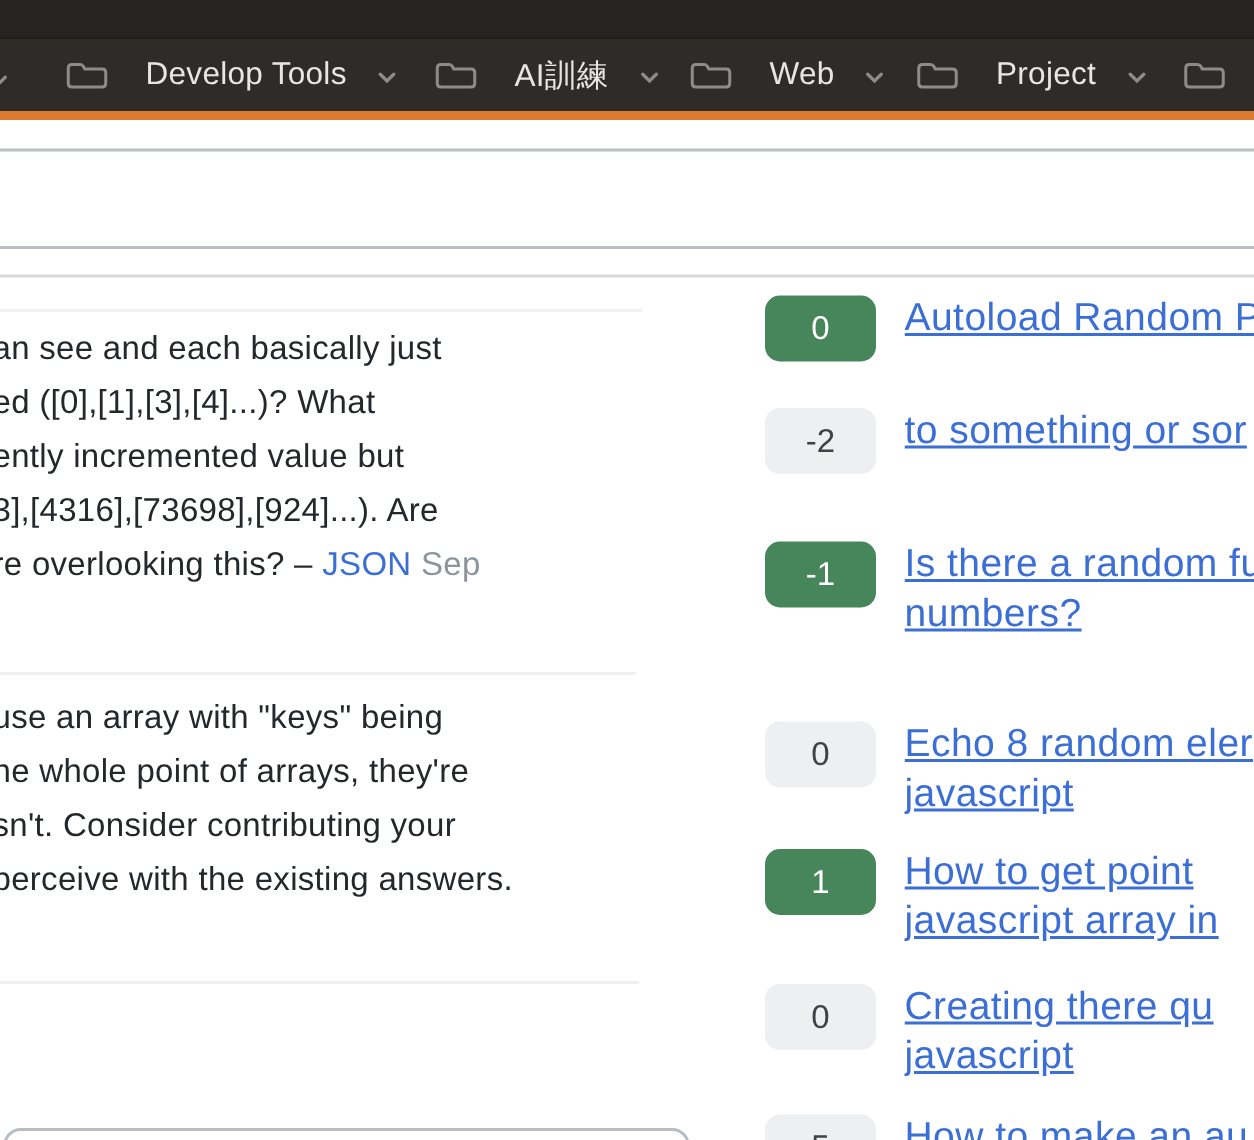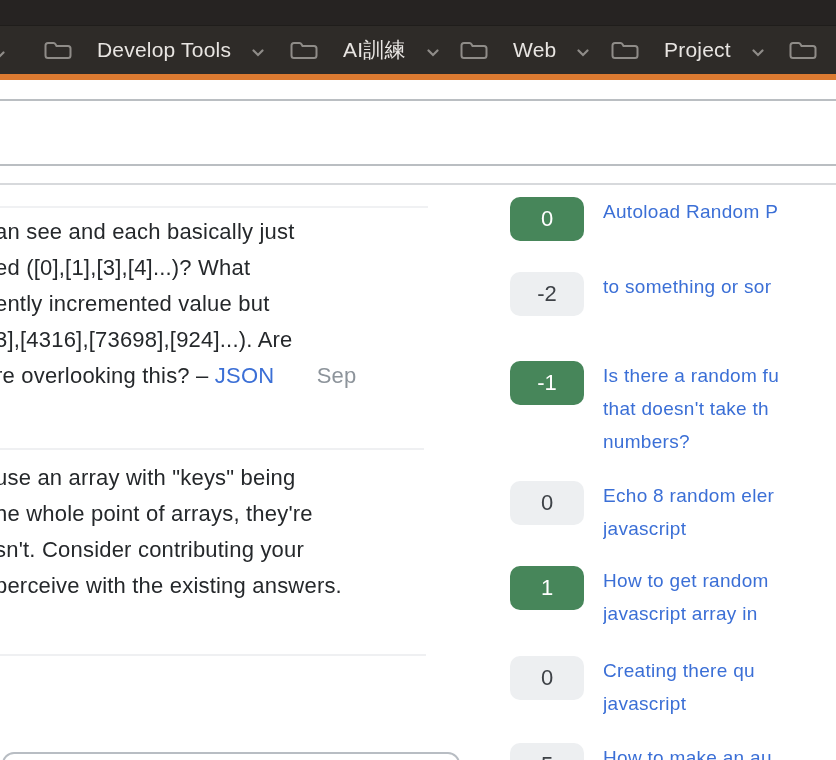--- a/index.html
+++ b/index.html
@@ -24,31 +24,31 @@
   .cm-divider{position:absolute;left:0;height:2px;background:#eff0f2;}
   .cm-div-0{top:206px;width:428px;background:#f0f1f3;}
   .cm-div-1{top:448px;width:424px;}
   .cm-div-2{top:654px;width:426px;}
   .comment{position:absolute;left:0;width:436px;margin-left:-5px;color:#25282b;
            font-size:22px;line-height:36px;letter-spacing:.2px;}
   .comment-1{top:214px;}
   .comment-2{top:460px;}
   .comment .ln{white-space:nowrap;overflow:hidden;height:36px;}
   .inline-link{color:var(--link-blue,#3b6fd6);cursor:pointer;}
-  .cm-date{color:#8d949b;padding-left:36px;}
+  .cm-date{color:#8d949b;}
   .add-comment-box{position:absolute;left:2px;top:752px;width:454px;height:52px;background:#fff;
            border:2px solid #b8bdc3;border-radius:12px;}
   
   .rq-row{position:absolute;left:510px;right:0;height:44px;}
   .vote-badge{position:absolute;left:0;top:0;width:74px;height:44px;border-radius:10px;
            display:flex;align-items:center;justify-content:center;font-size:22px;}
   .vote-badge.green{background:var(--badge-green,#47865a);color:#ffffff;}
   .vote-badge.gray{background:#edeff1;color:#3e4247;}
   .rq-title{position:absolute;left:93px;top:-2px;right:0;color:var(--link-blue,#3b6fd6);
-           font-size:19px;line-height:33px;letter-spacing:.3px;cursor:pointer;}
+           font-size:26px;line-height:33px;letter-spacing:.3px;cursor:pointer;text-decoration:underline;}
   .rq-title .tl{white-space:nowrap;overflow:hidden;height:33px;}
   .r1{top:197px;} .r2{top:272px;} .r3{top:361px;} .r4{top:481px;}
   .r5{top:566px;} .r6{top:656px;} .r7{top:743px;}
 </style>
 </head>
 <body>
 
 <div id="screen">
 
   <div class="titlebar"></div>
@@ -153,41 +153,40 @@
       <div class="tl">to something or sor</div>
     </div>
   </div>
 
   <div class="rq-row r3">
     <div class="vote-badge green">
         <span>-1</span>
       </div>
     <div class="rq-title">
       <div class="tl">Is there a random fu</div>
-      <div class="tl">that doesn't take th</div>
       <div class="tl">numbers?</div>
     </div>
   </div>
 
   <div class="rq-row r4">
     <div class="vote-badge gray">
         <span>0</span>
       </div>
     <div class="rq-title">
       <div class="tl">Echo 8 random eler</div>
       <div class="tl">javascript</div>
     </div>
   </div>
 
   <div class="rq-row r5">
     <div class="vote-badge green">
         <span>1</span>
       </div>
     <div class="rq-title">
-      <div class="tl">How to get random</div>
+      <div class="tl">How to get point</div>
       <div class="tl">javascript array in</div>
     </div>
   </div>
 
   <div class="rq-row r6">
     <div class="vote-badge gray">
         <span>0</span>
       </div>
     <div class="rq-title">
       <div class="tl">Creating there qu</div>

